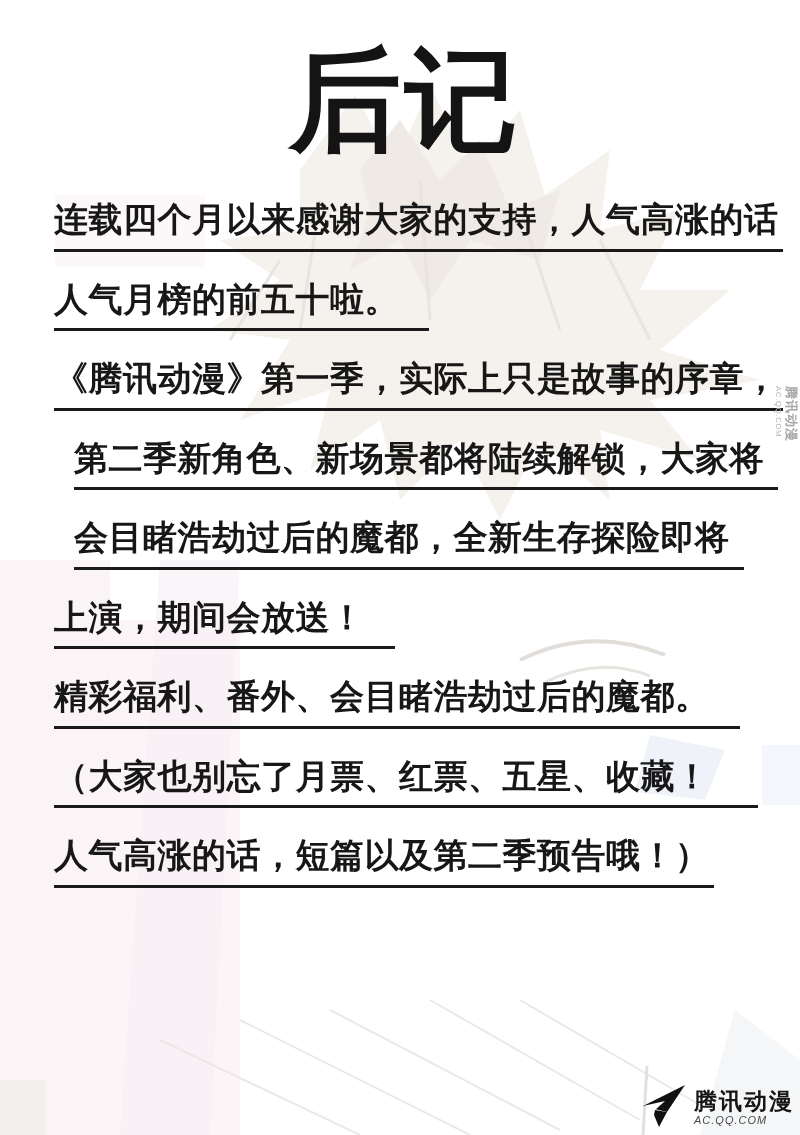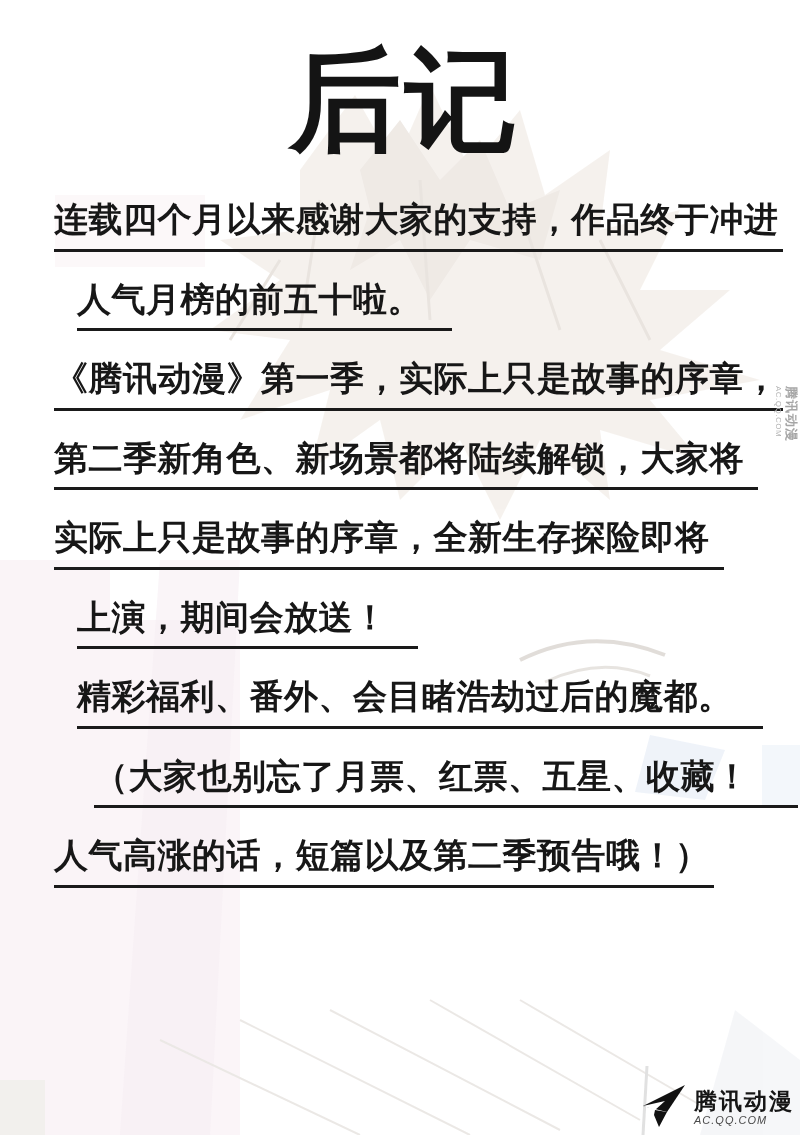--- a/index.html
+++ b/index.html
@@ -17,23 +17,23 @@
     margin:0;text-align:center;
     font-size:112px;font-weight:700;color:#141414;letter-spacing:4px;
   }
   .content{position:absolute;left:54px;top:198px;width:712px;}
   .line{
     margin:0 0 26px 0;
     font-size:34px;font-weight:600;color:#171717;line-height:1.25;
     letter-spacing:0.5px;white-space:nowrap;
   }
   .u{display:inline-block;border-bottom:3px solid #1a1a1a;padding-bottom:8px;padding-right:4px;}
-  .pad-sm{padding-right:14px;}
-  .pad-md{padding-right:30px;margin-left:23px;}
-  .pad-lg{padding-right:48px;margin-left:40px;}
+  .pad-sm{padding-right:14px;margin-left:20px;}
+  .pad-md{padding-right:30px;}
+  .pad-lg{padding-right:48px;}
   .footer-logo{
     position:absolute;right:6px;bottom:4px;
     display:flex;align-items:center;gap:7px;
   }
   .logo-text{display:flex;flex-direction:column;line-height:1;}
   .logo-brand{font-size:23px;font-weight:700;color:#161616;letter-spacing:2px;}
   .logo-url{font-size:11px;font-style:italic;color:#4a4a4a;letter-spacing:1px;margin-top:2px;}
   .side-mark{
     position:absolute;left:798px;top:386px;
     transform:rotate(90deg);transform-origin:0 0;
@@ -63,25 +63,25 @@
       <polygon points="735,1010 800,1060 800,1135 700,1135" fill="#eef0f4"></polygon>
       <path d="M160,1040 L360,1135 M240,1020 L470,1135 M330,1010 L560,1130 M430,1000 L640,1120 M520,1000 L700,1105" stroke="#dbd6d1" stroke-width="2"></path>
       <line x1="647" y1="1066" x2="643" y2="1135" stroke="#c9c9c9" stroke-width="3"></line>
       <rect x="0" y="1080" width="45" height="55" fill="#e9e4e0"></rect>
     </g>
   </svg>
 
   <h1 class="title">后记</h1>
 
   <div class="content">
-    <div class="line"><span class="u">连载四个月以来感谢大家的支持，作品终于冲进</span></div>
+    <div class="line"><span class="u">连载四个月以来感谢大家的支持，人气高涨的话</span></div>
     <div class="line"><span class="u pad-md">人气月榜的前五十啦。</span></div>
     <div class="line"><span class="u">《腾讯动漫》第一季，实际上只是故事的序章，</span></div>
     <div class="line"><span class="u pad-sm">第二季新角色、新场景都将陆续解锁，大家将</span></div>
-    <div class="line"><span class="u pad-sm">实际上只是故事的序章，全新生存探险即将</span></div>
+    <div class="line"><span class="u pad-sm">会目睹浩劫过后的魔都，全新生存探险即将</span></div>
     <div class="line"><span class="u pad-md">上演，期间会放送！</span></div>
     <div class="line"><span class="u pad-md">精彩福利、番外、会目睹浩劫过后的魔都。</span></div>
     <div class="line"><span class="u pad-lg">（大家也别忘了月票、红票、五星、收藏！</span></div>
     <div class="line"><span class="u">人气高涨的话，短篇以及第二季预告哦！）</span></div>
   </div>
 
   <div class="side-mark">
     <span class="side-brand">腾讯动漫</span>
     <span class="side-url">AC.QQ.COM</span>
   </div>

